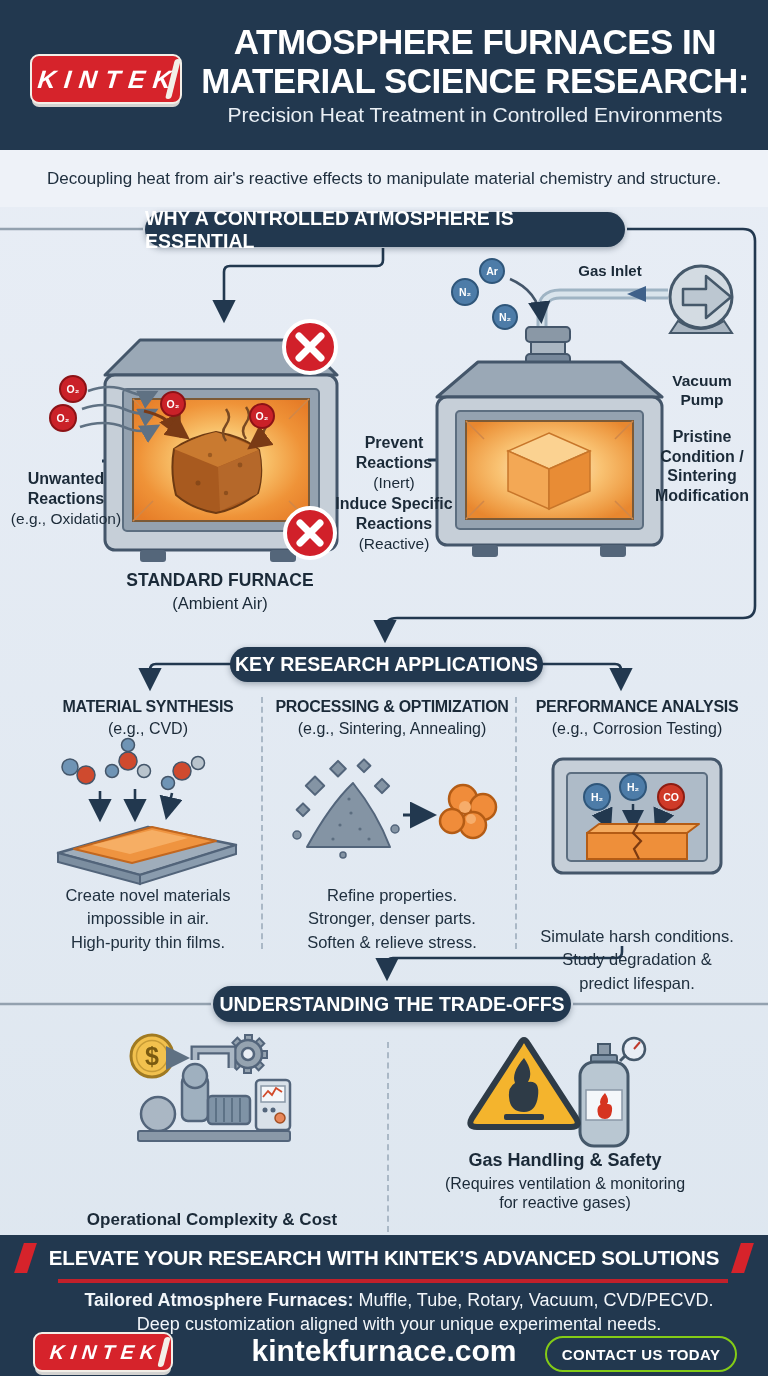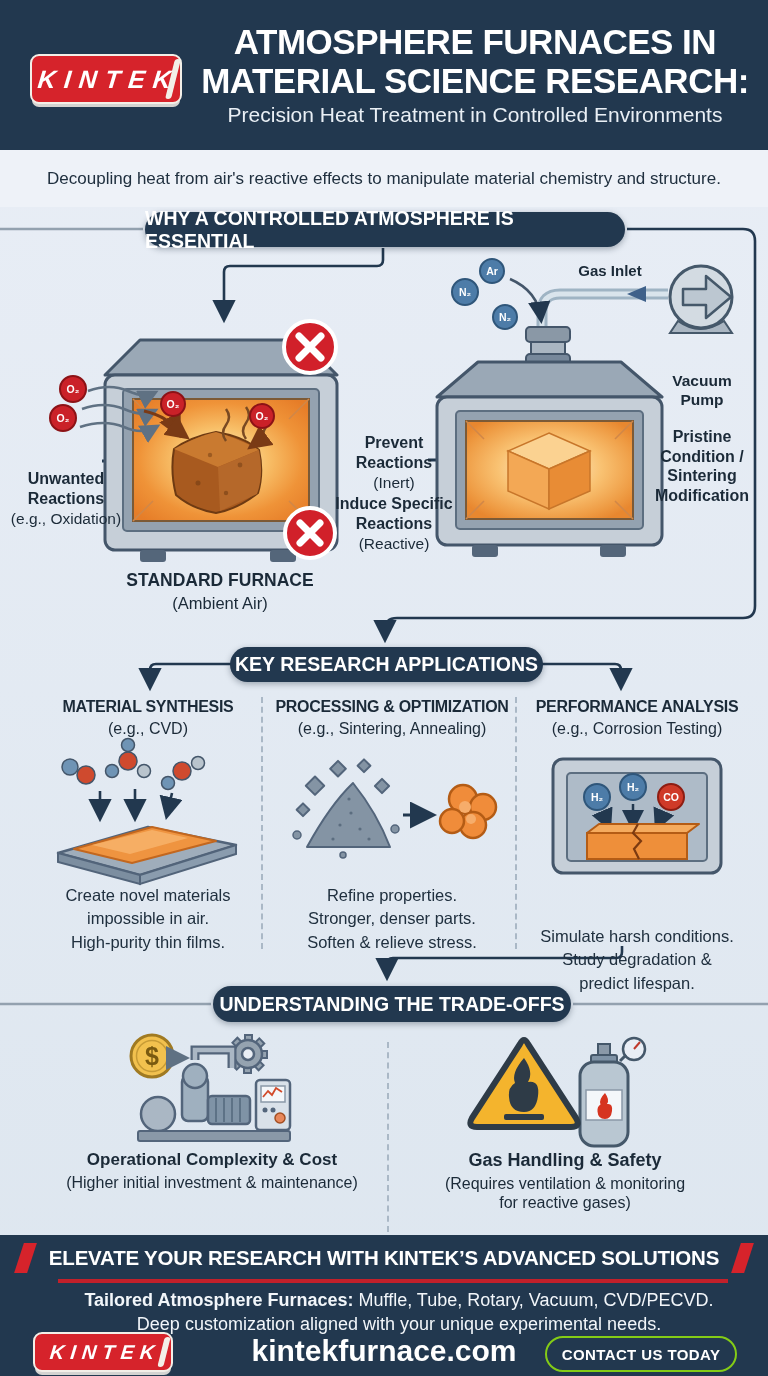--- a/index.html
+++ b/index.html
@@ -419,21 +419,21 @@
       <rect x="124" y="62" width="36" height="30" fill="#f4f7fa" stroke="#8a99a8" stroke-width="1.5"></rect>
       <path d="M143,65 q5,7 2,11 q6,-1 5,7 q-1,8 -7,8 q-7,0 -7.5,-7.5 q-.5,-5 3,-7 q-2,-5 4.5,-11.5 z" fill="#d63420"></path>
     </g>
     <g>
       <path d="M58,16 Q62,8 66,16 L114,90 Q119,99 109,99 H15 Q5,99 10,90 Z" fill="#f4b42d" stroke="#2e3b47" stroke-width="6" stroke-linejoin="round"></path>
       <path d="M62,30 q10,14 4,24 q12,-2 10,14 q-2,16 -14,16 q-14,0 -15,-15 q-1,-10 6,-14 q-4,-10 9,-25 z" fill="#2e3b47"></path>
       <rect x="42" y="86" width="40" height="6" rx="2" fill="#2e3b47"></rect>
     </g>
   </svg>
 
-  <div class="lbl" style="left:42px;top:1150px;width:340px;">
+  <div class="lbl" style="left:42px;top:1210px;width:340px;">
     <span class="b" style="font-size:17px;">Operational Complexity &amp; Cost</span>
     <span class="n" style="font-size:16px;">(Higher initial investment &amp; maintenance)</span>
   </div>
   <div class="lbl" style="left:410px;top:1150px;width:310px;">
     <span class="b" style="font-size:18px;">Gas Handling &amp; Safety</span>
     <span class="n" style="font-size:16px;">(Requires ventilation &amp; monitoring</span>
     <span class="n" style="font-size:16px;margin-top:0;">for reactive gases)</span>
   </div>
 
   <footer class="ftr">

